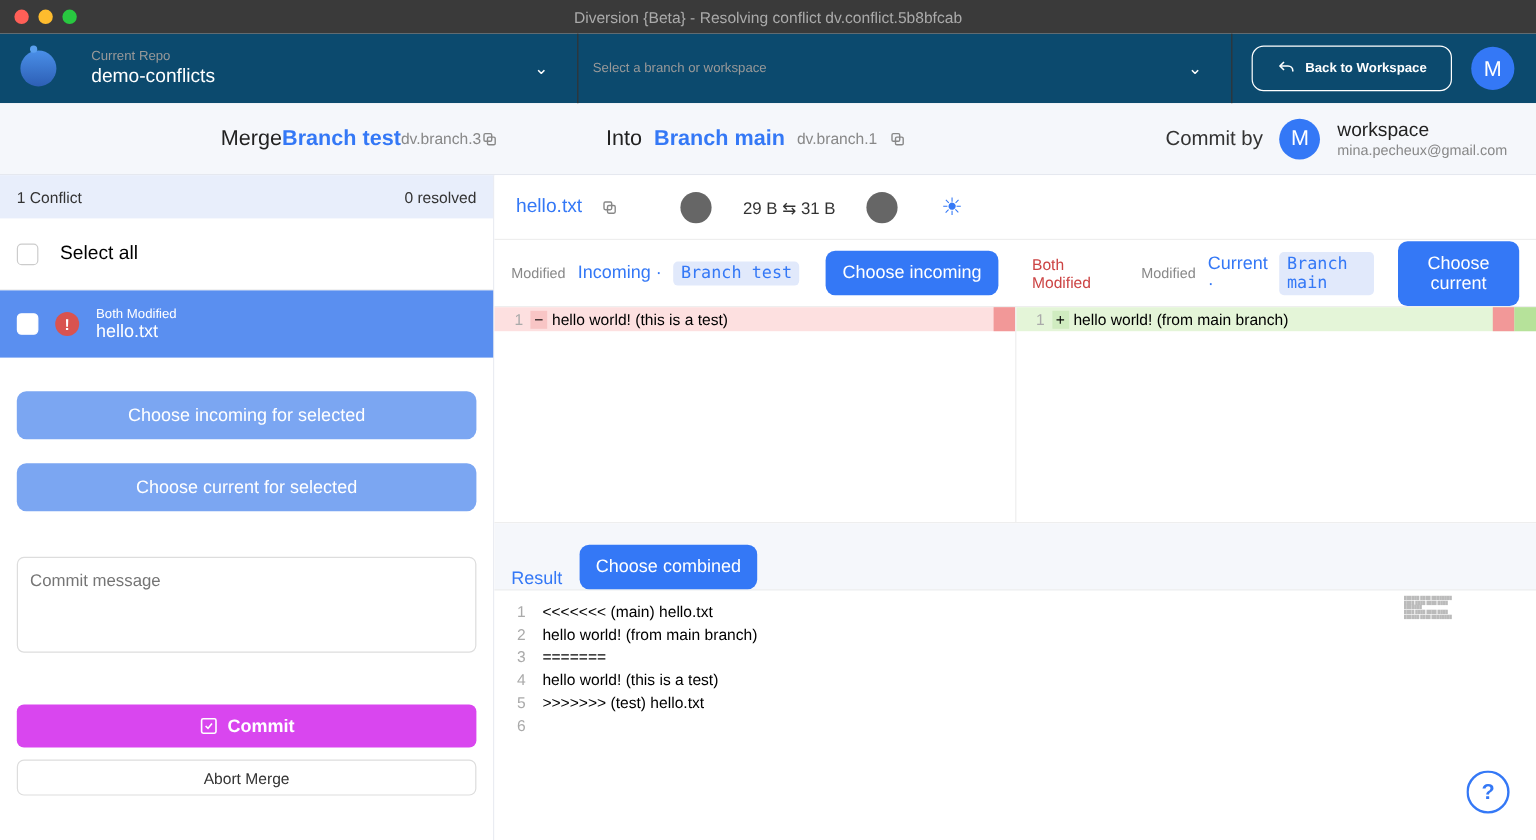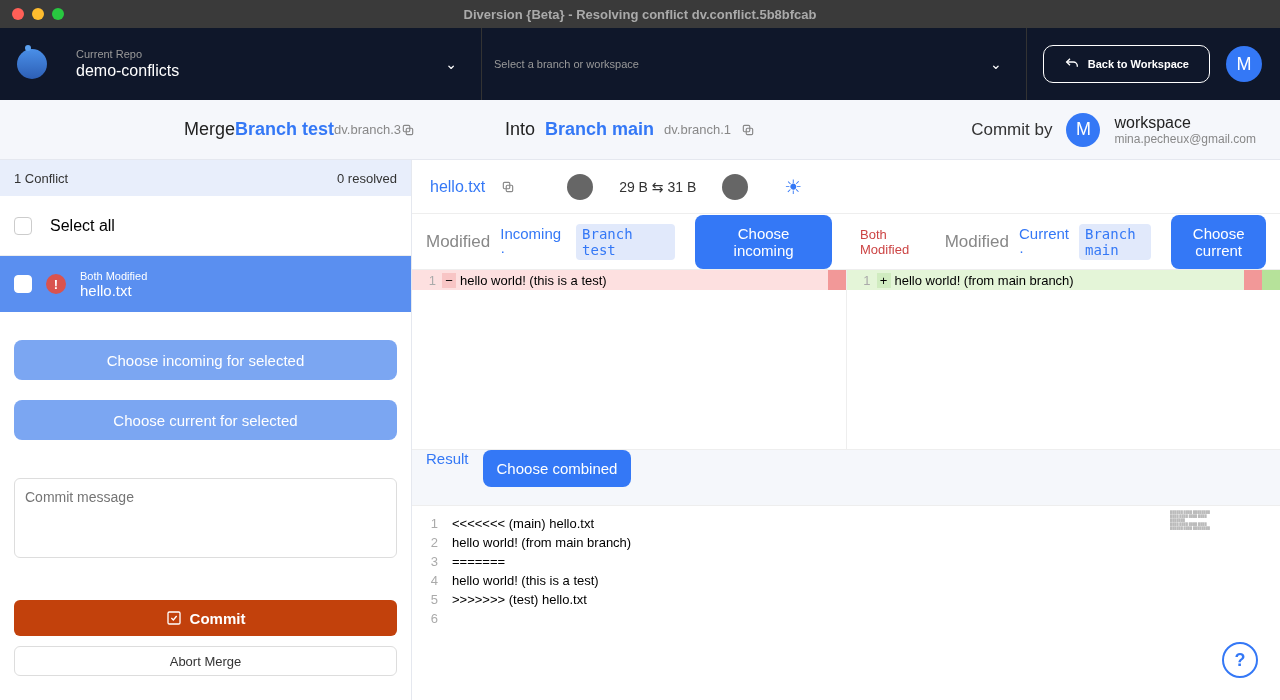--- a/index.html
+++ b/index.html
@@ -5,24 +5,24 @@
 * { margin: 0; padding: 0; box-sizing: border-box; font-family: -apple-system, BlinkMacSystemFont, "Segoe UI", sans-serif; }
 body { width: 1280px; height: 700px; overflow: hidden; background: #fff; }
 
 
 .titlebar { height: 28px; background: #3a3a3a; display: flex; align-items: center; padding: 0 12px; position: relative; }
 .traffic-lights { display: flex; gap: 8px; }
 .traffic-light { width: 12px; height: 12px; border-radius: 50%; }
 .tl-red { background: #ff5f57; }
 .tl-yellow { background: #febc2e; }
 .tl-green { background: #28c840; }
-.title-text { position: absolute; left: 50%; transform: translateX(-50%); color: #aaa; font-size: 13px; font-weight: 700; }
-
-
-.topnav { height: 72px; background: #0f172a; display: flex; align-items: center; color: #fff; }
+.title-text { position: absolute; left: 50%; transform: translateX(-50%); color: #aaa; font-size: 13px; font-weight: 400; }
+
+
+.topnav { height: 58px; background: #0c4a6e; display: flex; align-items: center; color: #fff; }
 .logo-cell { width: 64px; display: flex; align-items: center; justify-content: center; }
 .logo { width: 30px; height: 30px; background: linear-gradient(180deg,#4a8fe8,#2d5fb5); border-radius: 50%; position: relative; }
 .logo::before { content: ''; position: absolute; top: -4px; left: 8px; width: 6px; height: 6px; background: #5aa0f0; border-radius: 50%; }
 .nav-section { flex: 1; display: flex; align-items: center; padding: 0 12px; border-right: 1px solid #333; height: 100%; }
 .nav-labels { display: flex; flex-direction: column; gap: 2px; flex: 1; }
 .nav-small { font-size: 11px; color: #999; }
 .nav-big { font-size: 16px; color: #fff; }
 .chev-down { font-size: 14px; color: #fff; padding: 0 12px; cursor: pointer; }
 .back-btn { border: 1.5px solid #fff; border-radius: 10px; padding: 10px 20px; display: flex; align-items: center; gap: 8px; font-size: 11px; font-weight: 600; margin: 0 16px; cursor: pointer; }
 .avatar-big { width: 36px; height: 36px; border-radius: 50%; background: #3478f6; color: #fff; display: flex; align-items: center; justify-content: center; font-size: 18px; font-weight: 500; margin-right: 18px; cursor: pointer; }
@@ -54,55 +54,55 @@
 .file-row { height: 56px; background: #5a8ff0; display: flex; align-items: center; gap: 14px; padding: 0 14px; color: #fff; }
 .conflict-badge { width: 20px; height: 20px; border-radius: 50%; background: #d9534f; color: #fff; display: flex; align-items: center; justify-content: center; font-size: 13px; font-weight: bold; }
 .file-col { display: flex; flex-direction: column; }
 .file-meta { font-size: 11px; }
 .file-name { font-size: 15px; }
 .action-btns { padding: 14px; display: flex; flex-direction: column; gap: 20px; margin-top: 14px; }
 .big-btn { height: 40px; border: none; border-radius: 8px; background: #7ba6f2; color: #fff; font-size: 15px; font-weight: 500; cursor: pointer; }
 .commit-area { padding: 0 14px; margin-top: 24px; }
 .commit-textarea { width: 100%; height: 80px; border: 1px solid #ddd; border-radius: 6px; padding: 10px; font-size: 14px; resize: none; font-family: inherit; }
 .commit-btn-row { padding: 14px; display: flex; flex-direction: column; gap: 10px; margin-top: 24px; }
-.commit-btn { height: 36px; border: none; border-radius: 6px; background: #c2410c; color: #fff; font-size: 15px; font-weight: 600; display: flex; align-items: center; justify-content: center; gap: 8px; cursor: pointer; }
+.commit-btn { height: 36px; border: none; border-radius: 6px; background: #d946ef; color: #fff; font-size: 15px; font-weight: 600; display: flex; align-items: center; justify-content: center; gap: 8px; cursor: pointer; }
 .abort-btn { height: 30px; border: 1px solid #ddd; border-radius: 6px; background: #fff; color: #333; font-size: 13px; cursor: pointer; }
 
 
 .rightpanel { flex: 1; display: flex; flex-direction: column; background: #fff; }
 .file-bar { height: 54px; display: flex; align-items: center; gap: 16px; padding: 0 18px; border-bottom: 1px solid #eee; }
 .file-bar-name { color: #3478f6; font-size: 16px; }
 .circle-btn { width: 26px; height: 26px; border-radius: 50%; background: #666; color: #fff; display: flex; align-items: center; justify-content: center; font-size: 14px; cursor: pointer; }
 .size-txt { font-size: 14px; color: #333; margin: 0 10px; }
 .sun-icn { color: #3478f6; font-size: 20px; margin-left: 20px; cursor: pointer; }
 
 .diff-header-row { height: 56px; display: flex; border-bottom: 1px solid #eee; }
 .diff-header { flex: 1; display: flex; align-items: center; gap: 10px; padding: 0 14px; }
-.mod-label { font-size: 17px; color: #888; }
+.mod-label { font-size: 12px; color: #888; }
 .mod-red { color: #c44; font-size: 13px; }
 .inc-label { font-size: 15px; color: #3478f6; }
 .branch-chip { background: #e1e9fb; color: #3478f6; font-family: monospace; font-size: 14px; padding: 2px 6px; border-radius: 4px; }
 .choose-btn { background: #3478f6; color: #fff; border: none; border-radius: 8px; padding: 10px 14px; font-size: 15px; font-weight: 500; cursor: pointer; }
 
 .diff-panes { height: 180px; display: flex; border-bottom: 1px solid #eee; }
 .diff-pane { flex: 1; position: relative; font-family: 'Menlo', monospace; font-size: 13px; }
 .diff-line { display: flex; height: 20px; align-items: center; }
 .line-num { width: 30px; text-align: right; padding-right: 6px; color: #aaa; }
 .line-marker { width: 14px; text-align: center; }
 .line-content { flex: 1; padding-left: 4px; }
 .diff-removed { background: #fde0e0; }
 .diff-removed .line-marker { background: #f8c5c5; }
 .diff-added { background: #e4f5d8; }
 .diff-added .line-marker { background: #d0ecc0; }
 .gutter-strip { position: absolute; right: 0; top: 0; width: 18px; height: 20px; }
 .gutter-red { background: #f29898; }
 .gutter-green { background: #b6e29a; }
 .gutter-wrap { position: absolute; right: 0; top: 0; width: 36px; display: flex; }
 
-.result-bar { height: 56px; display: flex; align-items: flex-start; gap: 14px; padding: 0 14px; background: #f5f7fb; border-bottom: 1px solid #eee; }
+.result-bar { height: 56px; display: flex; align-items: flex-end; gap: 14px; padding: 0 14px; background: #f5f7fb; border-bottom: 1px solid #eee; }
 .result-label { color: #3478f6; font-size: 15px; }
 
 .result-code { flex: 1; font-family: 'Menlo', monospace; font-size: 13px; padding: 8px 0; position: relative; }
 .res-line { display: flex; height: 19px; align-items: center; }
 .res-num { width: 40px; text-align: right; padding-right: 14px; color: #aaa; }
 
 .minimap { position: absolute; right: 10px; top: 4px; width: 100px; height: 50px; color: #bbb; font-size: 3px; line-height: 4px; overflow: hidden; }
 
 .help-fab { position: fixed; right: 22px; bottom: 22px; width: 36px; height: 36px; border-radius: 50%; border: 2px solid #3478f6; color: #3478f6; background: #fff; display: flex; align-items: center; justify-content: center; font-size: 18px; font-weight: bold; cursor: pointer; }
 

